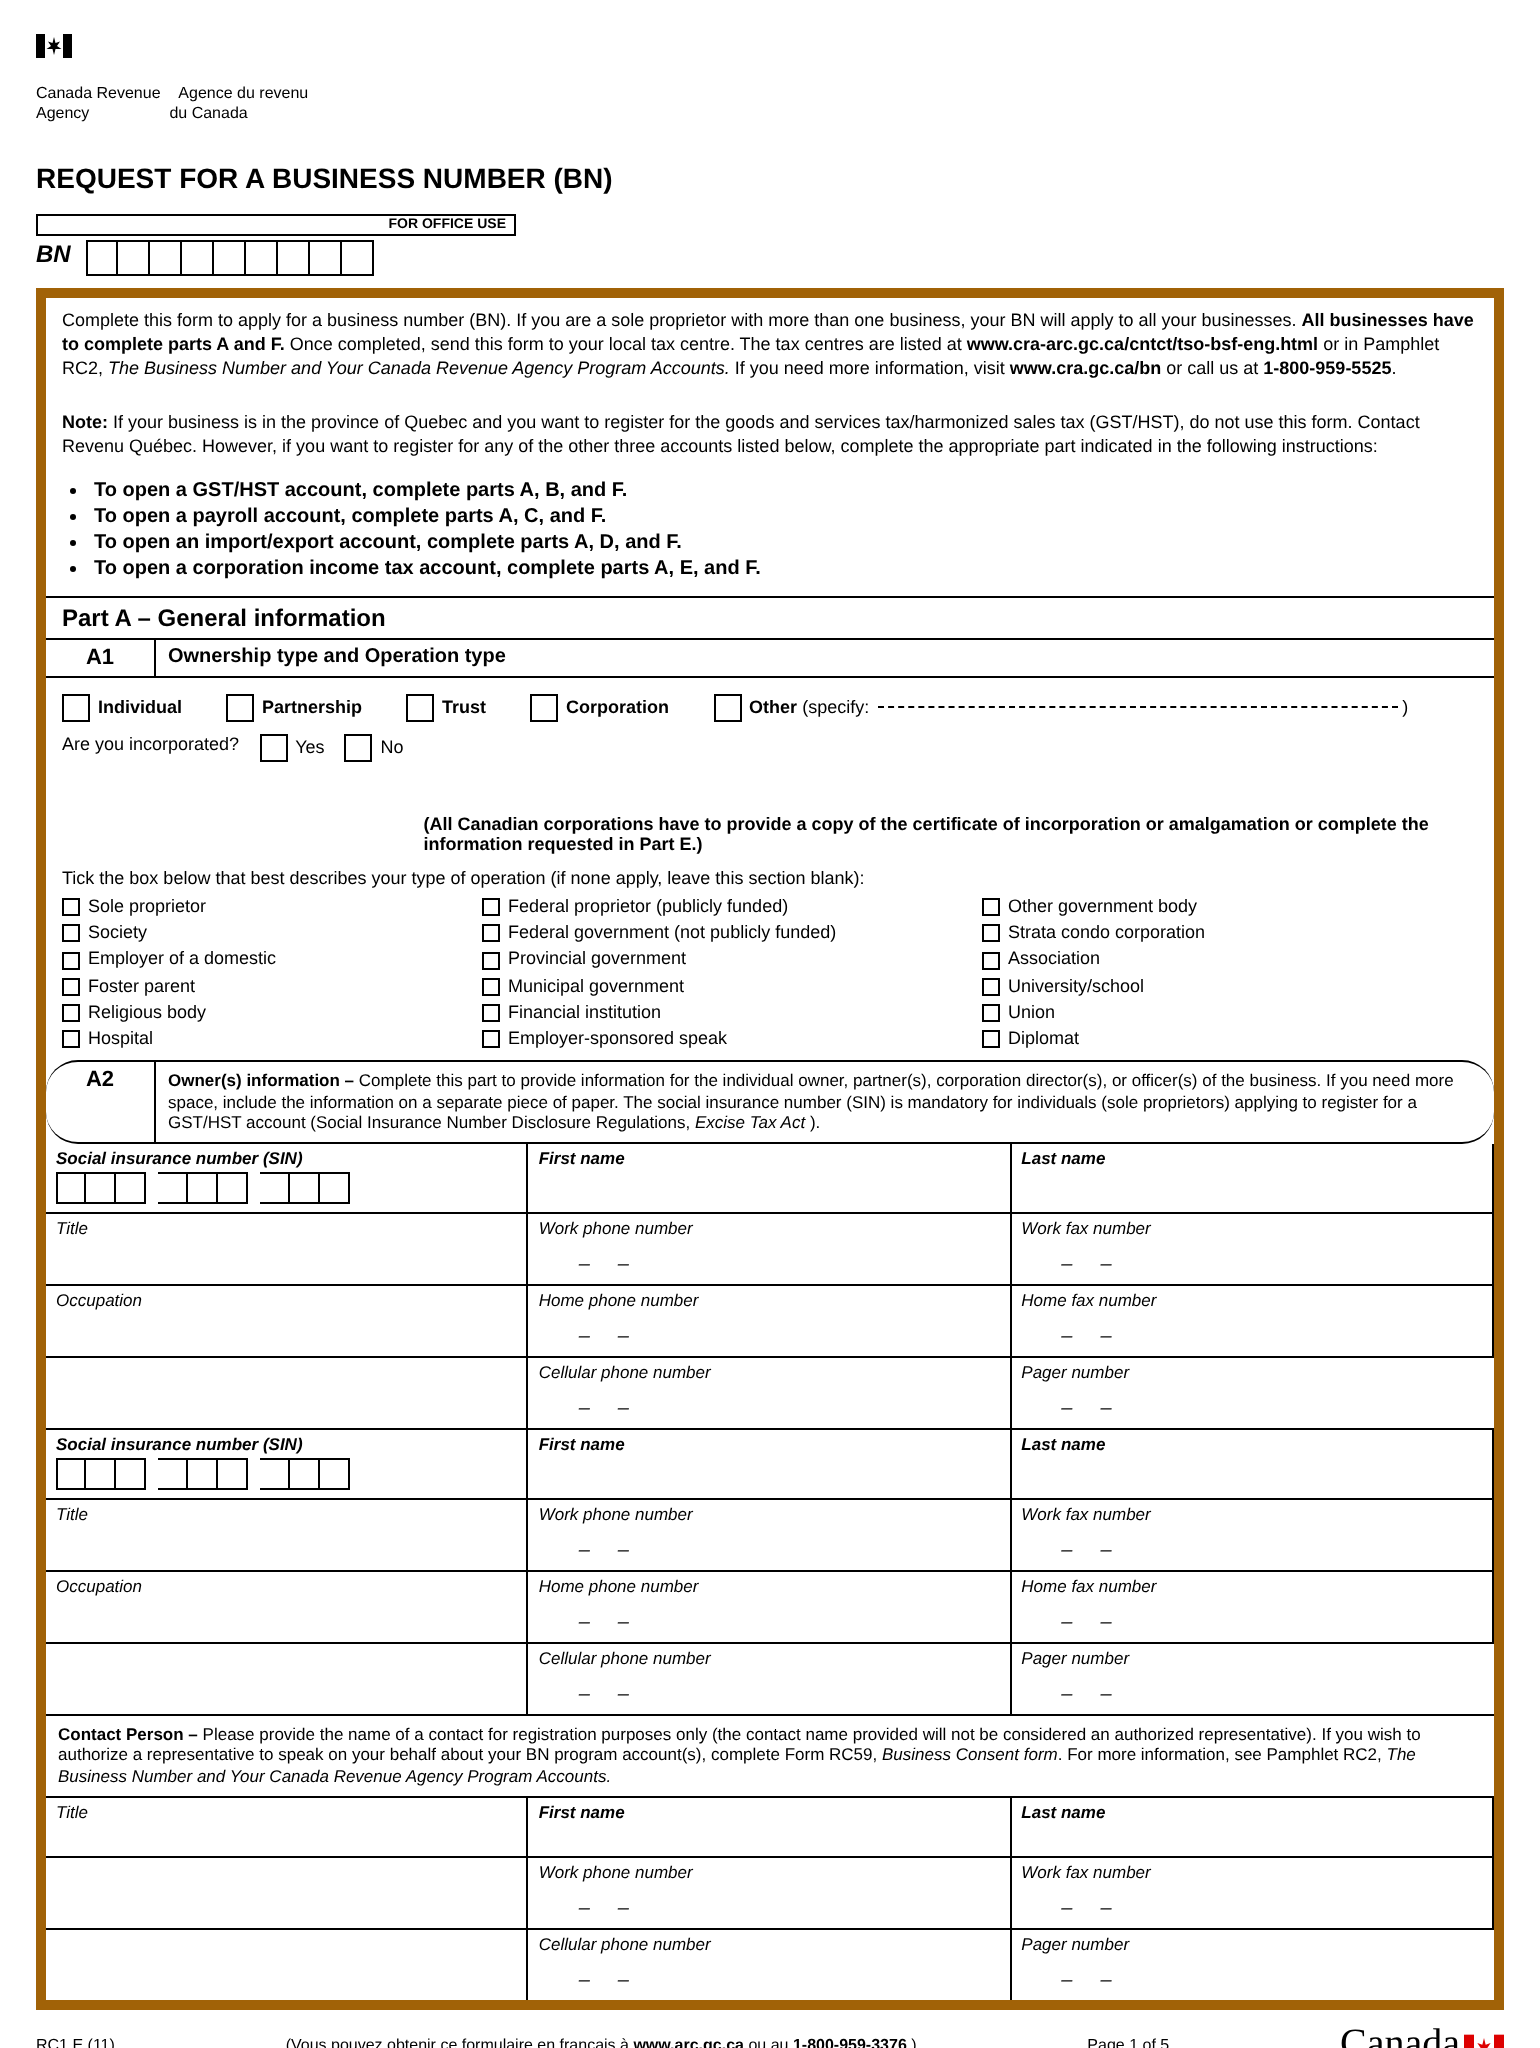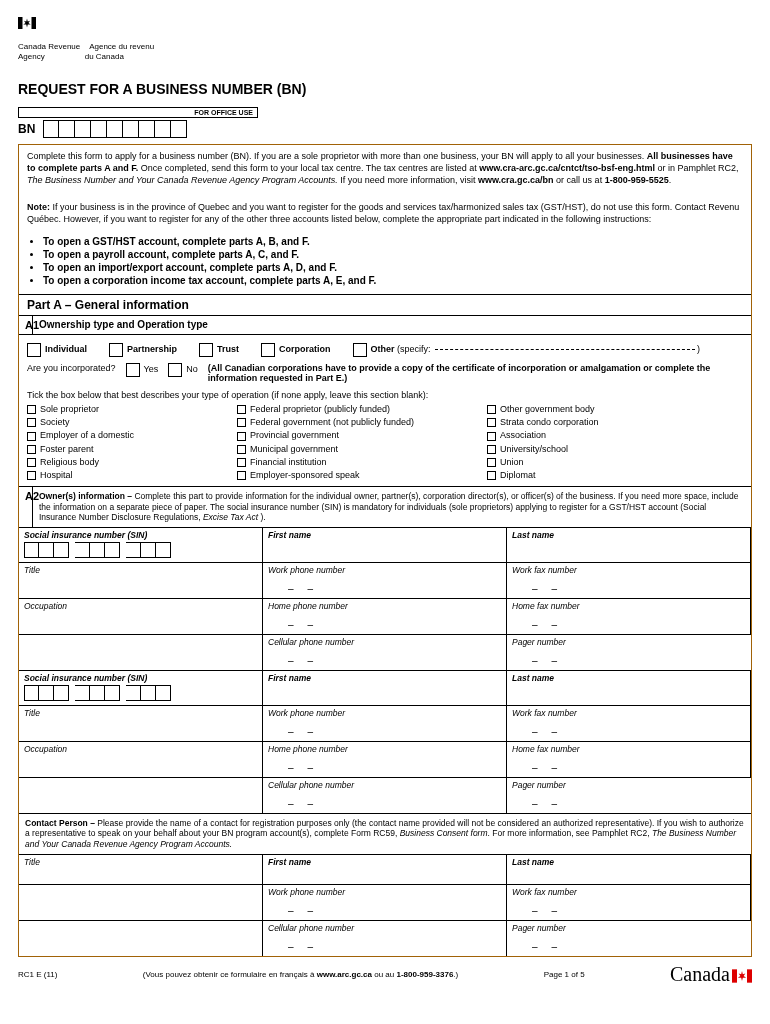--- a/index.html
+++ b/index.html
@@ -4,39 +4,39 @@
 <style>
   * { box-sizing: border-box; margin: 0; padding: 0; }
   body { font-family: Arial, Helvetica, sans-serif; font-size: 9px; background: #fff; width: 770px; }
   .page { padding: 14px 18px; }
   .header { display: flex; align-items: flex-start; gap: 10px; margin-bottom: 6px; flex-direction: column; }
   .flag-icon { width: 18px; height: 18px; display:inline-block; position:relative; }
   .flag-icon svg { width:18px; height:18px; }
   .agency { font-size: 8px; line-height: 1.2; }
   .title-row { flex: 1; text-align: center; font-weight: bold; font-size: 14px; padding-top: 10px; }
   .office-use { border: 1px solid #000; font-size: 7px; font-weight: bold; text-align: right; padding: 1px 4px; width: 240px; }
-  .bn-row { display:flex; align-items:center; gap:4px; }
+  .bn-row { display:flex; align-items:flex-start; gap:4px;font-style:italic; }
   .bn-label { font-weight: bold; font-size: 12px; margin-right: 4px;}
   .bn-boxes { display:flex; }
   .bn-box { width: 16px; height: 18px; border: 1px solid #000; border-left: none; }
   .bn-box:first-child { border-left: 1px solid #000; }
-  .main-border { border: 1px solid #a16207; }
+  .main-border { border: 5px solid #a16207; }
   .intro { padding: 6px 8px; font-size: 9px; line-height: 1.3; }
   .bullets { padding: 2px 8px 6px 16px; }
   .bullets li { list-style: disc; margin: 2px 0 2px 8px; font-size: 10px; font-weight: bold; }
   .section-head { border-top: 1px solid #000; border-bottom: 1px solid #000; font-weight: bold; font-size: 12px; padding: 3px 8px; background:#fff; }
   .sub-head { display:flex; border-bottom: 1px solid #000; }
-  .sub-code { border-right: 1px solid #000; font-weight: bold; padding: 3px 6px; font-size: 11px; width: 14px; text-align:center; }
+  .sub-code { border-right: 1px solid #000; font-weight: bold; padding: 3px 6px; font-size: 11px; width: 55px; text-align:center; }
   .sub-title { font-weight: bold; padding: 3px 6px; font-size: 10px; flex:1; }
   .a1-body { padding: 4px 8px 6px; }
   .ownership-row { display:flex; align-items:center; gap: 22px; margin: 4px 0 6px; flex-wrap:wrap; }
   .big-check { width: 14px; height: 14px; border: 1.5px solid #000; display:inline-block; vertical-align: middle; margin-right: 4px; }
   .cb { width: 9px; height: 9px; border: 1px solid #000; display:inline-block; vertical-align: middle; margin-right: 4px; }
   .incorp-row { display:flex; gap:10px; align-items:flex-start; margin: 4px 0 6px; }
-  .incorp-note { font-size: 9px; font-weight: bold; line-height:1.2; flex:1; }
+  .incorp-note { font-size: 9px; font-weight: bold; line-height:1.2; flex:1;margin-top:40px; }
   .op-grid { display:grid; grid-template-columns: 200px 240px 200px; gap: 3px 10px; margin-top:4px; font-size:9px; }
   .a2-desc { padding: 4px 6px; font-size: 8.5px; line-height:1.25; border-bottom:1px solid #000; }
   .owner-grid { display:grid; grid-template-columns: 1fr 1fr 1fr; font-style: italic; }
   .cell { border-right: 1px solid #000; border-bottom: 1px solid #000; padding: 2px 5px 4px; font-size: 8.5px; min-height: 30px; }
   .cell:last-child { border-right: none; }
   .cell-label { font-weight: bold; font-size: 8.5px; }
   .sin-boxes { display:flex; margin-top:2px; height:16px; }
   .sin-box { width: 15px; border:1px solid #000; border-left:none; }
   .sin-box:first-child { border-left:1px solid #000; }
   .sin-gap { width: 6px; }
@@ -137,21 +137,21 @@
         <div><span class="cb"></span><span>University/school</span></div>
         <div><span class="cb"></span><span>Religious body</span></div>
         <div><span class="cb"></span><span>Financial institution</span></div>
         <div><span class="cb"></span><span>Union</span></div>
         <div><span class="cb"></span><span>Hospital</span></div>
         <div><span class="cb"></span><span>Employer-sponsored speak</span></div>
         <div><span class="cb"></span><span>Diplomat</span></div>
       </div>
     </div>
 
-    <div class="sub-head" style="border-top:1px solid #000;">
+    <div class="sub-head" style="border-top:1px solid #000;border-radius:16px;">
       <div class="sub-code">A2</div>
       <div class="a2-desc" style="border-bottom:none; flex:1;">
         <span class="bold">Owner(s) information – </span><span>Complete this part to provide information for the individual owner, partner(s), corporation director(s), or officer(s) of the business. If you need more space, include the information on a separate piece of paper. The social insurance number (SIN) is mandatory for individuals (sole proprietors) applying to register for a GST/HST account (Social Insurance Number Disclosure Regulations, </span><span class="italic">Excise Tax Act</span><span> ).</span>
       </div>
     </div>
 
     <div class="owner-grid">
       <div class="cell">
           <div class="cell-label">Social insurance number (SIN)</div>
         <div class="sin-boxes">

